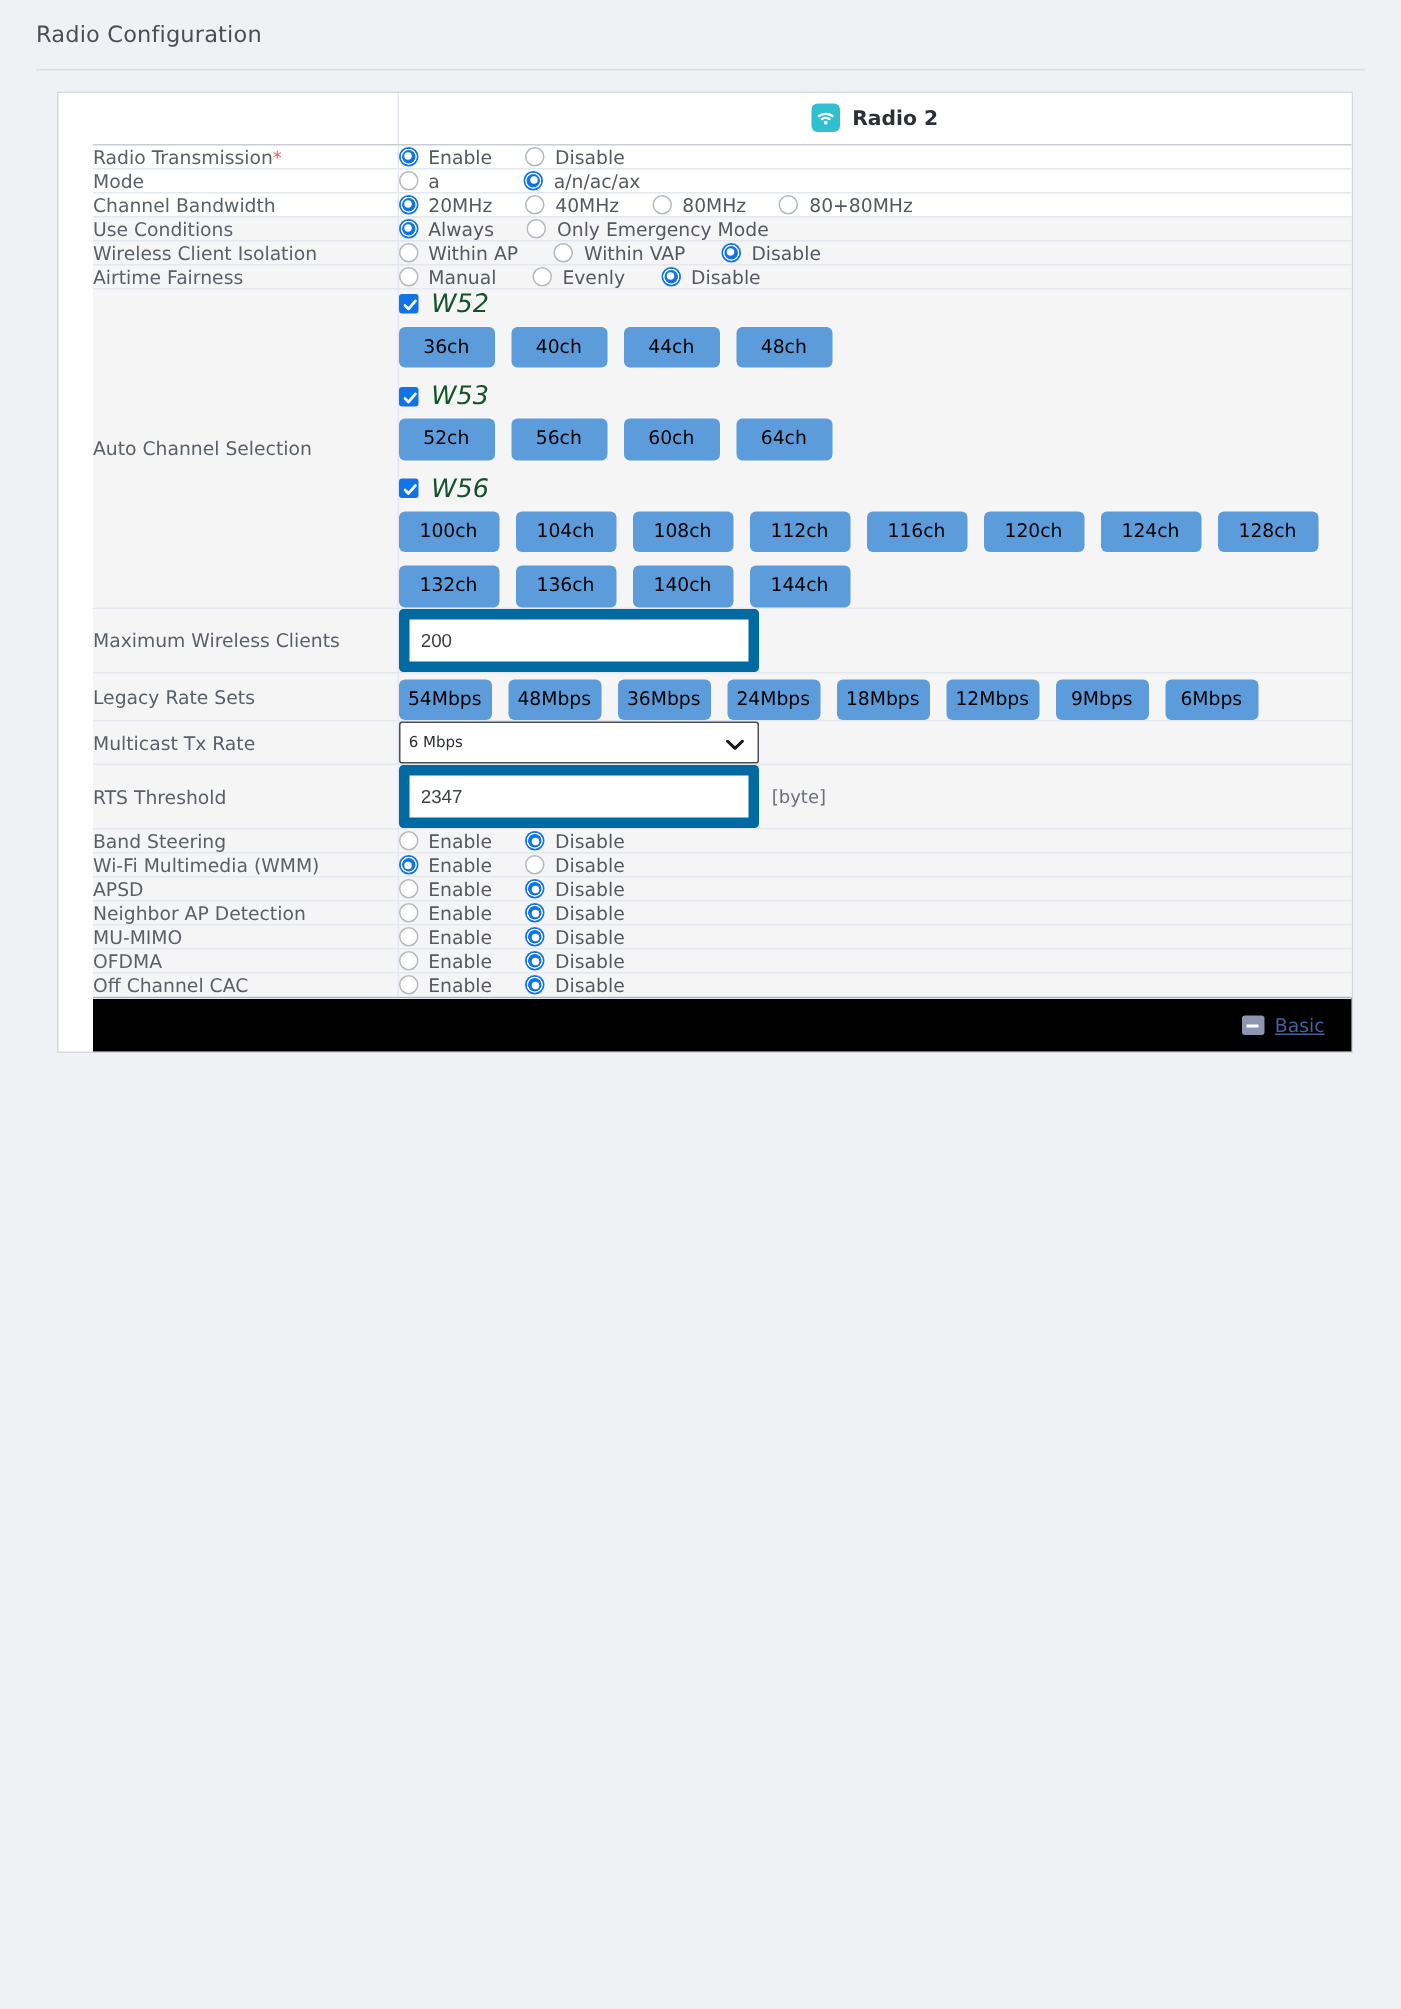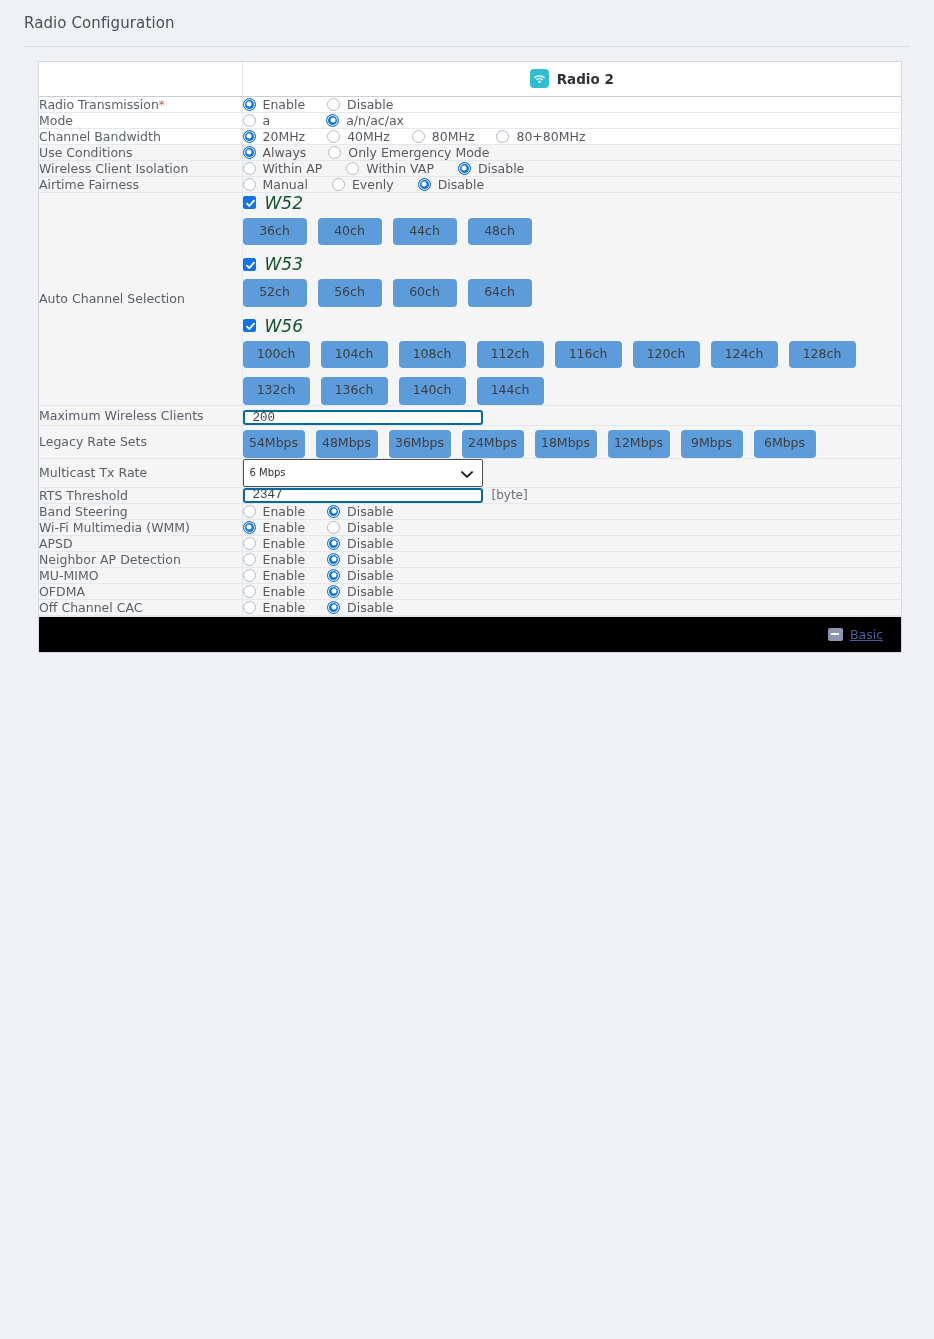--- a/index.html
+++ b/index.html
@@ -27,20 +27,21 @@
     width: 886px; height: 1px;
     background: #d9dde3;
   }
 
   .panel {
     position: absolute;
     left: 38px; top: 61px;
     width: 864px;
     border: 1px solid #d6dade;
     background: #ffffff;
+    padding-left: 23px;
   }
 
   table.cfg {
     width: 100%;
     border-collapse: collapse;
     table-layout: fixed;
   }
   table.cfg col.c-label { width: 203px; }
 
   table.cfg th, table.cfg td {
@@ -117,42 +118,42 @@
     background: #1073e6; border: 1px solid #1073e6;
     margin-right: 9px; position: relative; flex:0 0 auto;
   }
   .chk svg { position:absolute; left:1px; top:1px; }
   .chk-label { font-size: 17px; color: #14532d; font-style: italic; }
 
   
   .chips { display: flex; flex-wrap: wrap; gap: 9px 11px; margin: 4px 0 9px 0; }
   .chips.last { margin-bottom: 0; }
   .chip {
-    background: #5d9cdb; color: #404040;
+    background: #5d9cdb; color: #000000;
     border-radius: 4px;
     font-size: 12.5px;
     padding: 7px 0 8px 0;
     width: 64px; text-align: center;
     line-height: 1;
     cursor: pointer;
   }
   .chip.wide { width: 67px; }
   .chip.rate { width: 62px; }
 
   .acs-cell { padding: 12px 0 14px 20px; }
 
   
   .txt {
-    width: 240px; height: 15px;
-    border: 2px solid #0369a1;
+    width: 240px; height: 42px;
+    border: 7px solid #0369a1;
     border-radius: 3px;
     background: #fff;
     font-size: 12.5px; color: #3d4248;
     padding: 0 8px;
-    font-family: Liberation Mono, monospace;
+    font-family: Liberation Sans, sans-serif;
     outline: none;
   }
   .unit { font-size: 12px; color: #6b7078; margin-left: 9px; }
   .inline { display:flex; align-items:center; }
 
   select.sel-box {
     width: 240px; height: 28px;
     border: 1px solid #4a4f55;
     border-radius: 2px;
     background: #fff;

